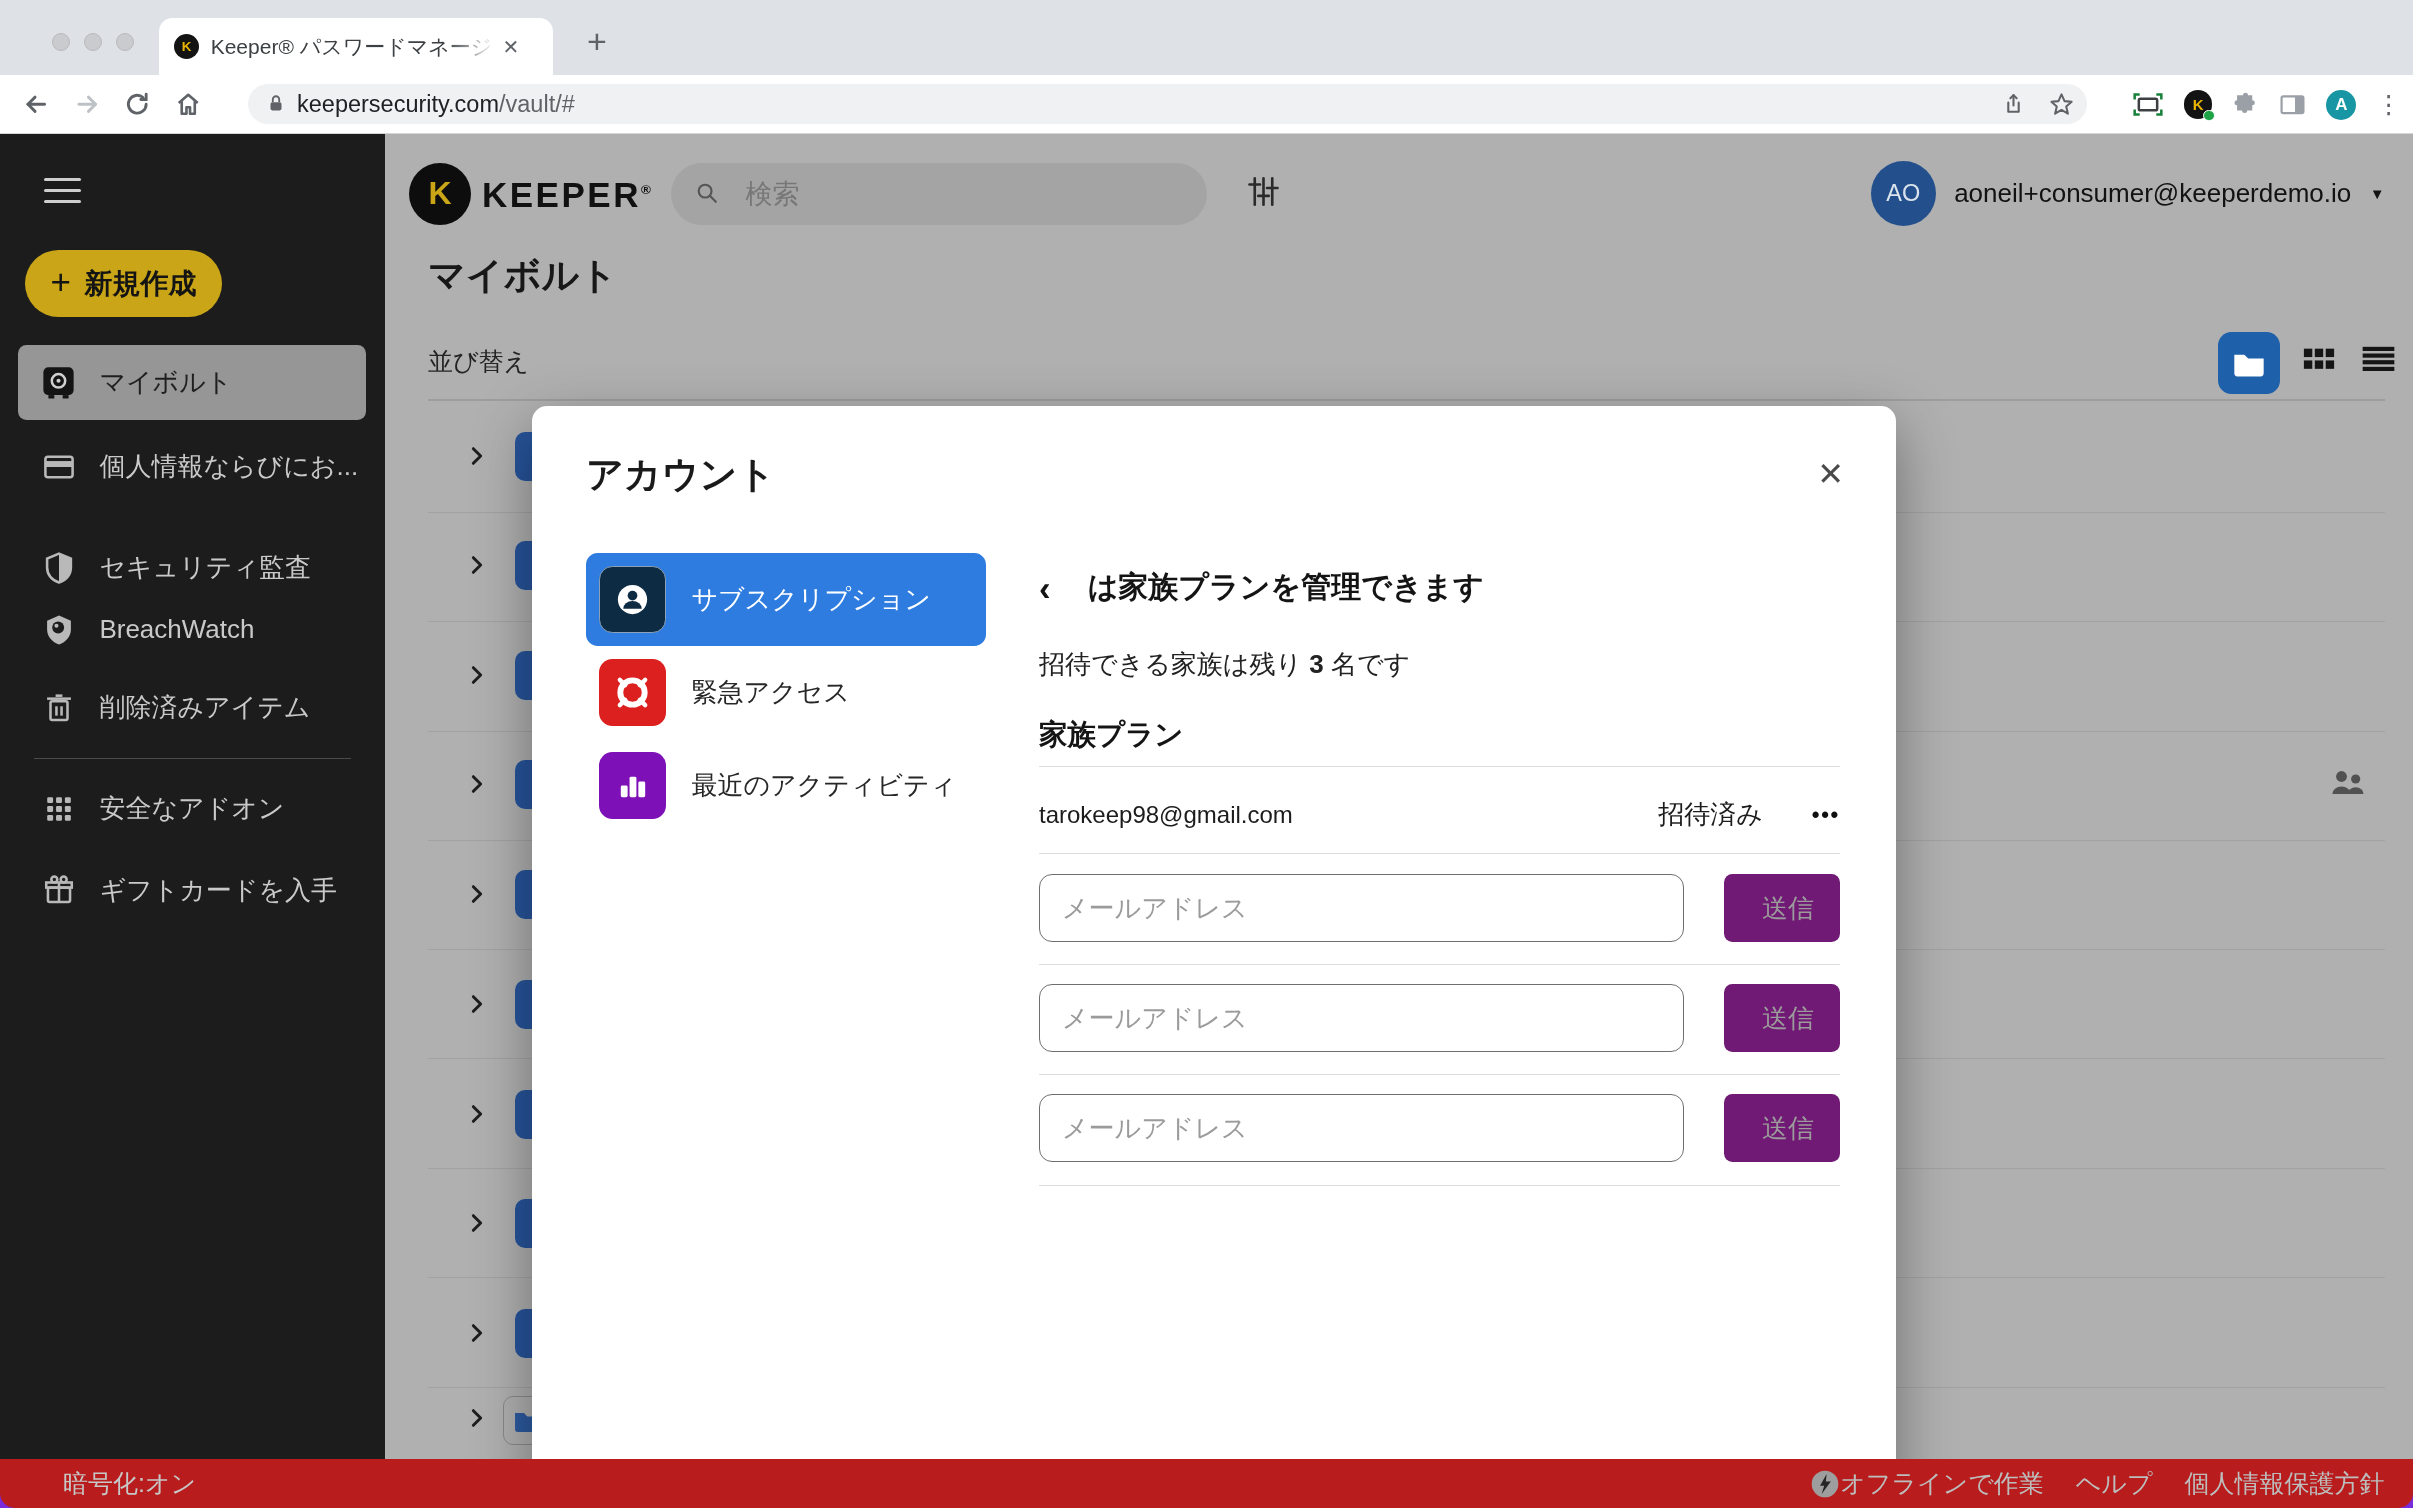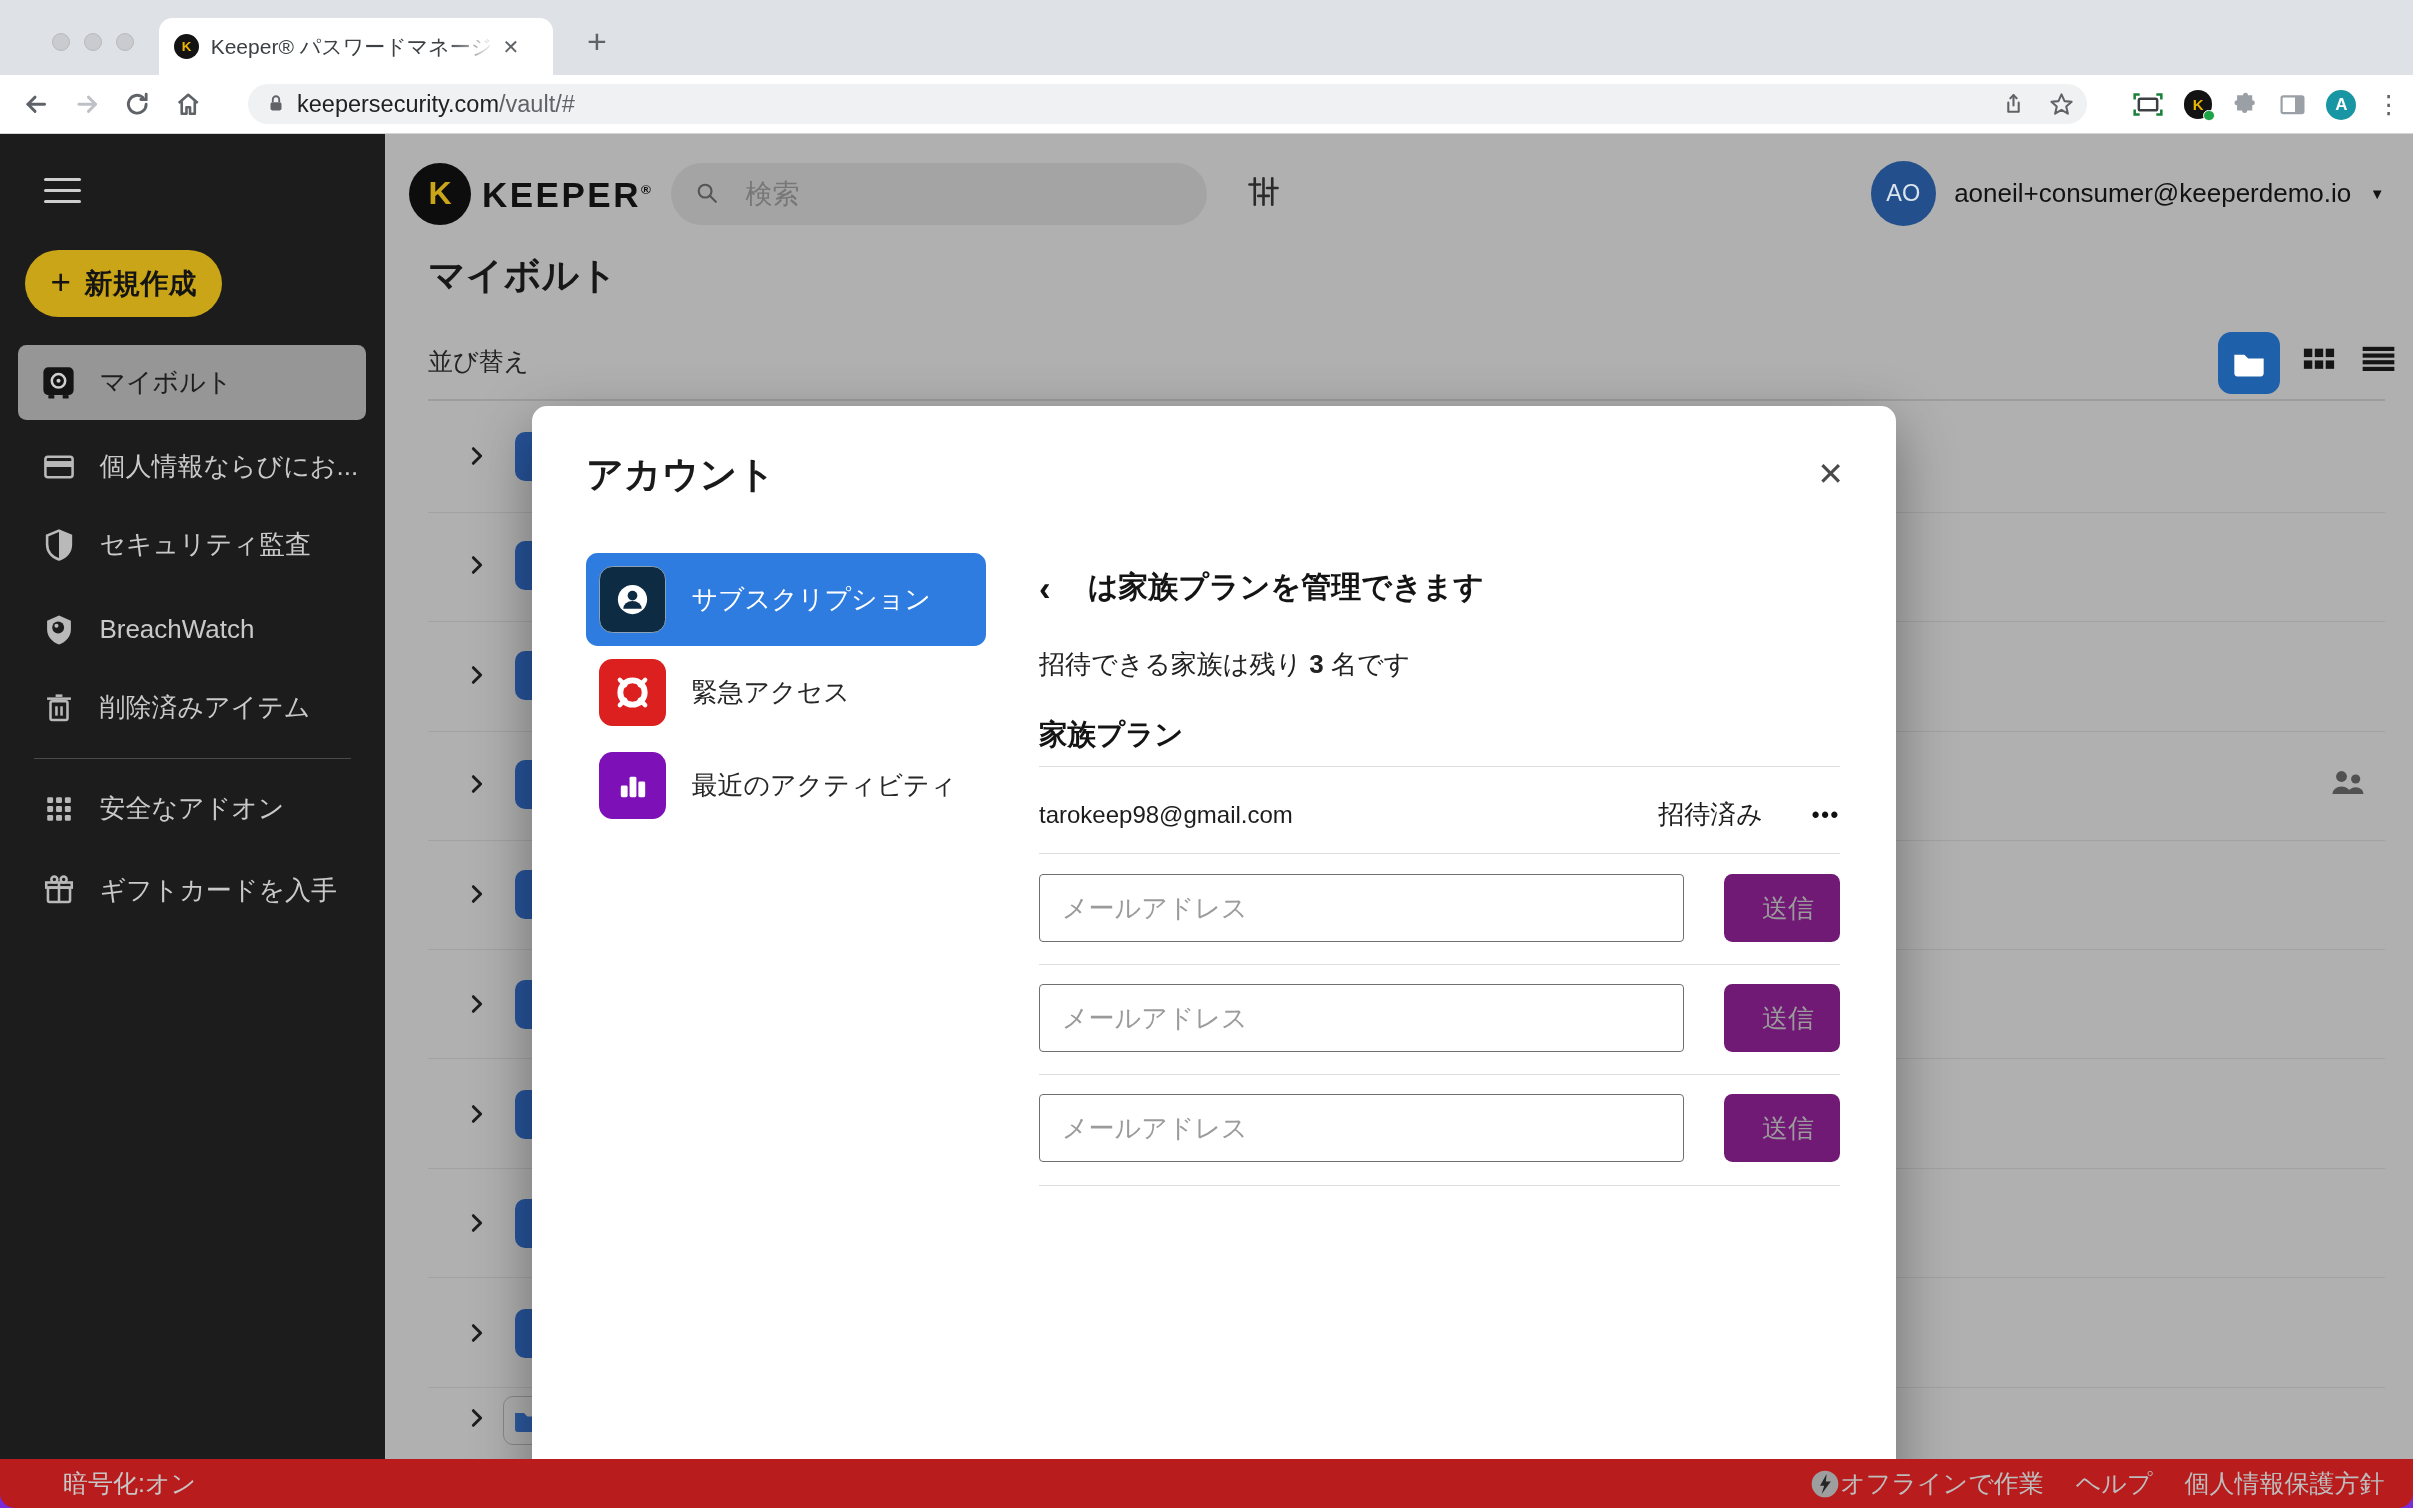--- a/index.html
+++ b/index.html
@@ -84,21 +84,21 @@
   .mhead-text { font-size:30px; font-weight:bold; color:#141414; }
   .msub { position:absolute; top:241px; left:0; font-size:26px; color:#222; }
   .msub b { font-weight:bold; }
   .msection { position:absolute; top:310px; left:0; font-size:28.5px; font-weight:bold; color:#141414; }
   .mdiv { position:absolute; left:0; width:801px; height:0.8px; background:#dedede; }
   .member-row { position:absolute; top:391px; left:0; width:801px; display:flex; align-items:center; }
   .member-email { font-size:24px; color:#1c1c1c; flex:1; }
   .member-status { font-size:26px; color:#1c1c1c; margin-right:49px; }
   .member-dots { font-size:22px; font-weight:bold; color:#111; letter-spacing:1.7px; }
   .invite-row { position:absolute; left:0; width:801px; height:68px; }
-  .invite-input { position:absolute; left:0; top:0; width:645px; height:68px; border:1.7px solid #6f6f6f; border-radius:4px; font-size:26px; color:#333; padding:8px 22px; outline:none; background:#fff; font-family:inherit; }
+  .invite-input { position:absolute; left:0; top:0; width:645px; height:68px; border:1.7px solid #6f6f6f; border-radius:13px; font-size:26px; color:#333; padding:8px 22px; outline:none; background:#fff; font-family:inherit; }
   .invite-input::placeholder { color:#9b9b9b; }
   .invite-send { position:absolute; right:0; top:0; width:116px; height:68px; border:none; border-radius:8.4px; background:#701a75; color:#9b9b9b; font-size:26px; font-family:inherit;padding-left:12px; }
 
   
   .purple-corner { position:absolute; bottom:0; width:34px; height:20px; background:#7a2bd9; z-index:44; }
   .statusbar { position:absolute; left:0; right:0; bottom:0; height:49px; background:#b91c1c; z-index:45; display:flex; align-items:center; border-radius:0 0 15px 15px; }
   .sb-left { margin-left:63px; font-size:25px; color:#c7c7c7; }
   .sb-right { margin-left:auto; margin-right:28.5px; display:flex; align-items:center; gap:32px; font-size:25px; color:#bdbdbd; }
   .sb-offline { display:flex; align-items:center; gap:0; }
 
@@ -225,21 +225,21 @@
       <div class="snav-item" style="top:295px">
         <span class="ic">
           <svg width="34" height="34" viewBox="0 0 40 40">
               <rect x="4" y="8" width="32" height="24" rx="3" fill="none" stroke="#b9b9b9" stroke-width="3"></rect>
               <rect x="4" y="13" width="32" height="7" fill="#b9b9b9"></rect>
             </svg>
         </span>
         <span>個人情報ならびにお...</span>
       </div>
 
-      <div class="snav-item" style="top:373px">
+      <div class="snav-item" style="top:396px">
         <span class="ic">
           <svg width="34" height="34" viewBox="0 0 40 40">
               <path d="M20 3 L34 9 V19 C34 28 28 34 20 37 C12 34 6 28 6 19 V9 Z" fill="none" stroke="#b9b9b9" stroke-width="3"></path>
               <path d="M20 3 L34 9 V19 C34 28 28 34 20 37 Z" fill="#b9b9b9"></path>
             </svg>
         </span>
         <span>セキュリティ監査</span>
       </div>
 
       <div class="snav-item" style="top:458px">

